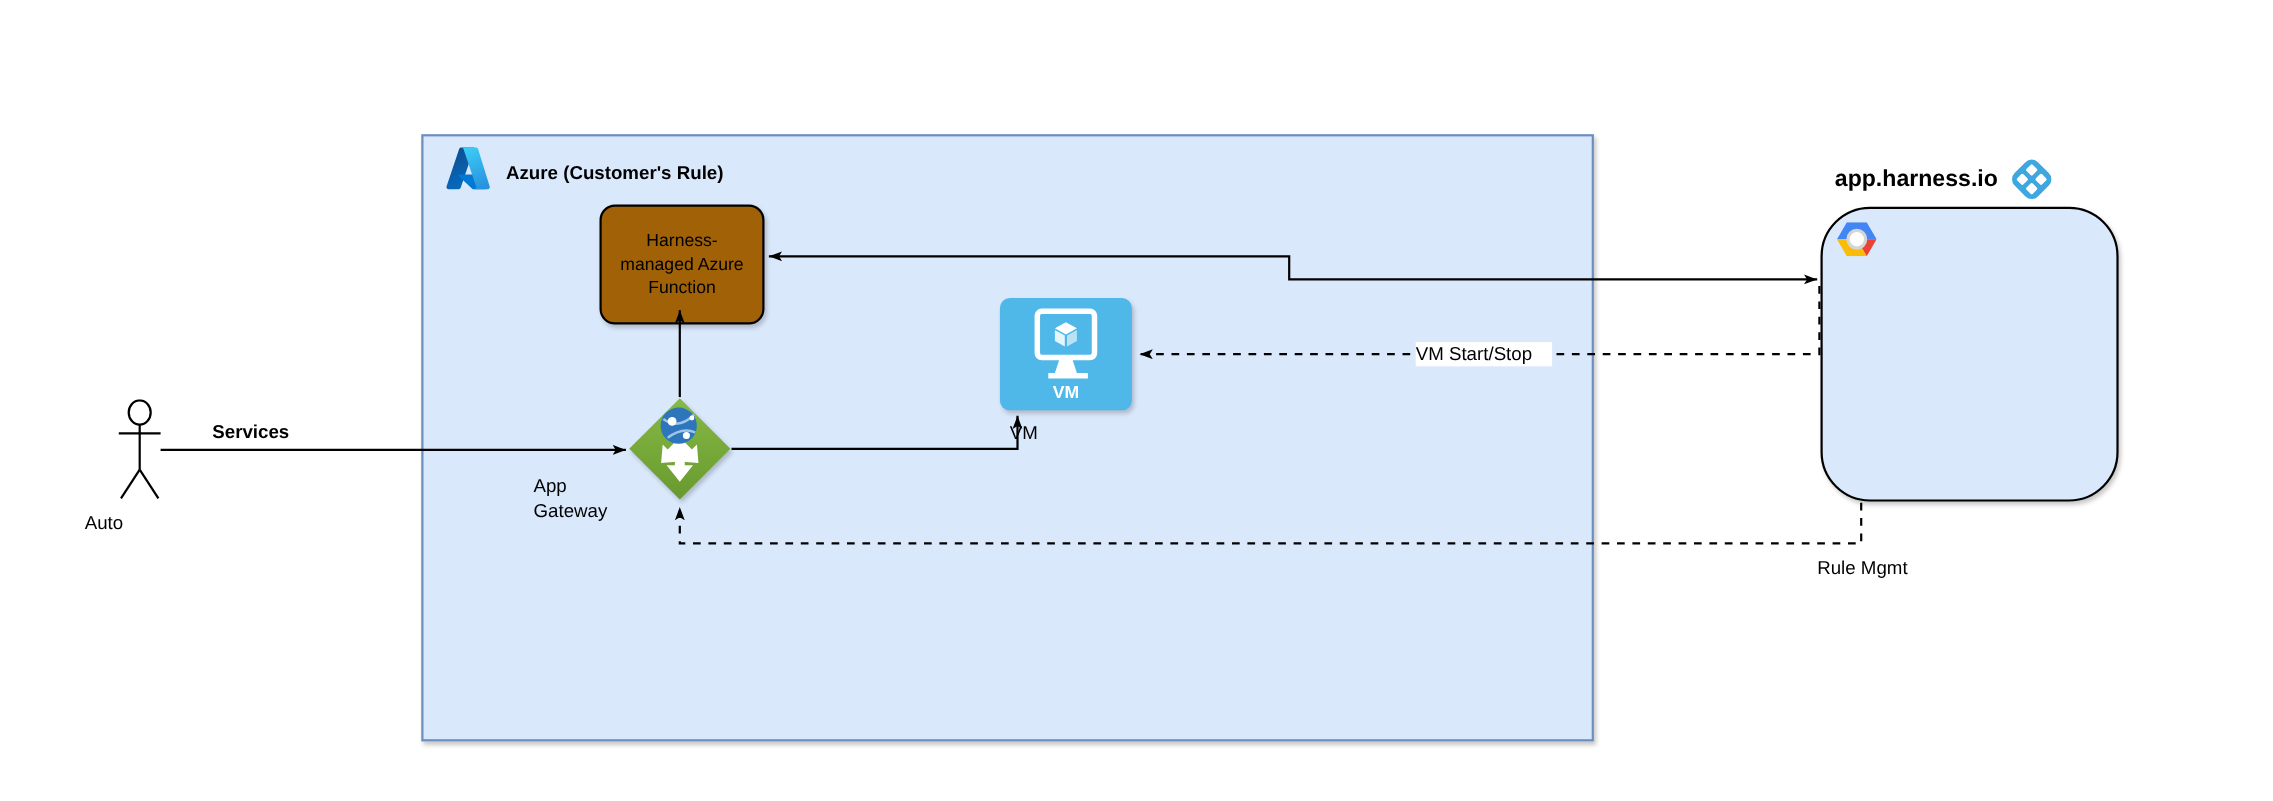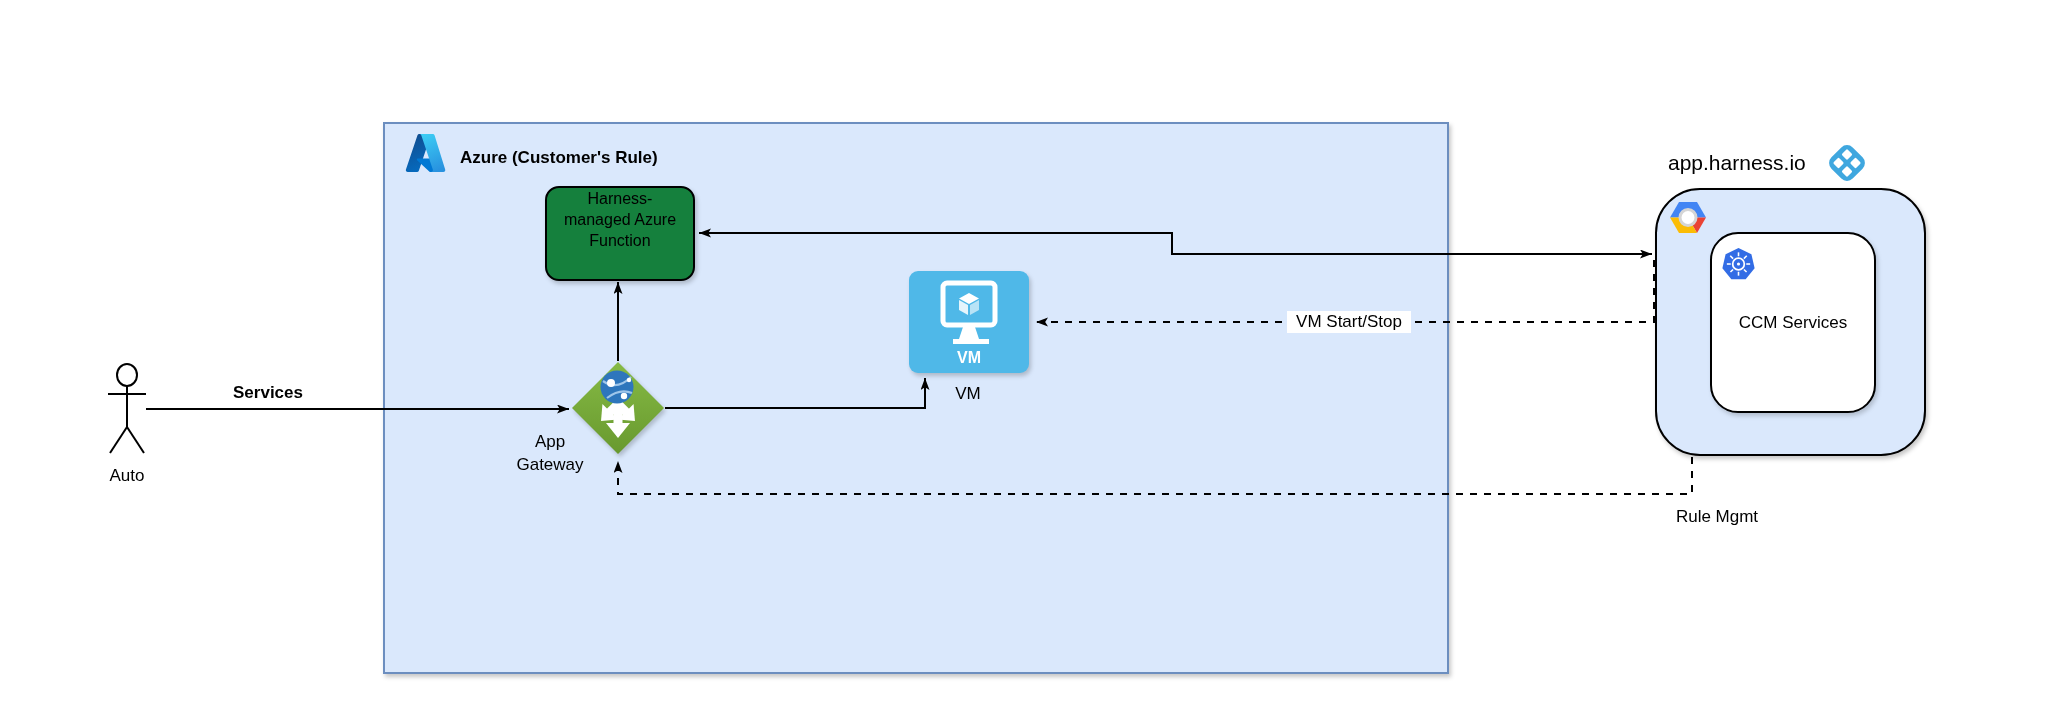--- a/index.html
+++ b/index.html
@@ -1,47 +1,47 @@
 <!DOCTYPE html>
 <html><head>
 <meta charset="utf-8">
 <style>
   * { margin:0; padding:0; box-sizing:border-box; }
   body { width:2066px; height:728px; background:#ffffff; font-family:"Liberation Sans", sans-serif; }
   #canvas { position:relative; width:2066px; height:728px; background:#ffffff; overflow:hidden; }
 
   .abs { position:absolute; }
-  .label { position:absolute; color:#000; font-size:17px; line-height:22px; text-align:center; white-space:pre-line; }
+  .label { position:absolute; color:#000; font-size:17px; line-height:22px; text-align:left; white-space:pre-line; }
 
   #title { left:151px; top:57px; width:300px; font-size:21px; line-height:21px; font-weight:bold; text-align:center; white-space:pre-line; }
 
   
   #azure-box { left:383px; top:122px; width:1066px; height:552px; background:#dae8fc; border:2px solid #6c8ebf; filter:drop-shadow(2px 3px 2px rgba(0,0,0,0.22)); }
   #azure-logo { left:404px; top:131px; width:44px; height:44px; }
   #azure-label { left:460px; top:148px; font-size:17px; font-weight:bold; white-space:nowrap; position:absolute; }
 
   
-  #function-box { left:545px; top:186px; width:150px; height:95px; background:#15803d; border:2px solid #000; border-radius:14px; filter:drop-shadow(2px 3px 2px rgba(0,0,0,0.2)); display:flex; justify-content:center; }
+  #function-box { left:545px; top:186px; width:150px; height:109px; background:#a16207; border:2px solid #000; border-radius:14px; filter:drop-shadow(2px 3px 2px rgba(0,0,0,0.2)); display:flex; align-items:center; justify-content:center; }
   #function-label { font-size:16px; line-height:21px; text-align:center; white-space:pre-line; }
 
   
   #vm-box { left:909px; top:271px; width:120px; height:102px; background:#4FB8E8; border-radius:9px; filter:drop-shadow(2px 3px 2px rgba(0,0,0,0.2)); }
   #vm-badge { position:absolute; left:0; right:0; bottom:6px; text-align:center; color:#ffffff; font-size:16px; font-weight:600; }
   #vm-label { left:918px; top:383px; width:100px; }
 
   
   #gateway-icon { left:570px; top:360px; width:96px; height:96px; filter:drop-shadow(2px 3px 2px rgba(0,0,0,0.2)); }
   #gateway-label { left:485px; top:430px; width:130px; line-height:23px; }
 
   
   #actor-icon { left:97px; top:363px; width:60px; height:95px; }
   #actor-label { left:77px; top:465px; width:100px; }
 
   
-  #harness-title { left:1668px; top:151px; font-size:21px; font-weight:normal; white-space:nowrap; position:absolute; }
+  #harness-title { left:1668px; top:151px; font-size:21px; font-weight:bold; white-space:nowrap; position:absolute; }
   #harness-logo { left:1823px; top:139px; width:48px; height:48px; }
   #harness-box { left:1655px; top:188px; width:271px; height:268px; background:#dae8fc; border:2px solid #000; border-radius:45px; filter:drop-shadow(2px 3px 2px rgba(0,0,0,0.22)); }
   #gcp-logo { left:1670px; top:202px; width:36px; height:31px; }
   #ccm-box { left:1710px; top:232px; width:166px; height:181px; background:#ffffff; border:2px solid #000; border-radius:28px; filter:drop-shadow(2px 3px 2px rgba(0,0,0,0.18)); display:flex; align-items:center; justify-content:center; }
   #k8s-icon { position:absolute; left:10px; top:14px; width:33px; height:33px; }
   #ccm-label { font-size:17px; }
 
   
   #connectors { position:absolute; left:0; top:0; width:2066px; height:728px; pointer-events:none; }
 
@@ -86,38 +86,20 @@
     <div style="position:relative; width:100%; height:100%;">
       
     </div>
   </div>
   <svg id="gcp-logo" class="abs" viewBox="0 0 36 31">
     <polygon points="18,15.5 0,15.5 9,0 27,0 36,15.5" fill="#4285F4"></polygon>
     <polygon points="18,15.5 36,15.5 27,31" fill="#EA4335"></polygon>
     <polygon points="18,15.5 27,31 9,31 0,15.5" fill="#FBBC05"></polygon>
     <circle cx="18" cy="15.5" r="8" fill="#ffffff" stroke="#d5d5d5" stroke-width="3"></circle>
   </svg>
-  <div id="ccm-box" class="abs">
-    <svg id="k8s-icon" viewBox="0 0 34 34">
-      <polygon points="17,0 30.3,6.4 33.6,20.8 24.4,32.3 9.6,32.3 0.4,20.8 3.7,6.4" fill="#326CE5"></polygon>
-      <circle cx="17" cy="16.5" r="6" fill="none" stroke="#fff" stroke-width="1.8"></circle>
-      <g stroke="#fff" stroke-width="1.6">
-        <line x1="17" y1="8.5" x2="17" y2="4.5"></line>
-          <line x1="17" y1="24.5" x2="17" y2="28.5"></line>
-        <line x1="9" y1="16.5" x2="5" y2="16.5"></line>
-          <line x1="25" y1="16.5" x2="29" y2="16.5"></line>
-        <line x1="11.4" y1="10.9" x2="8.5" y2="8"></line>
-          <line x1="22.6" y1="10.9" x2="25.5" y2="8"></line>
-        <line x1="11.4" y1="22.1" x2="8.7" y2="24.8"></line>
-          <line x1="22.6" y1="22.1" x2="25.3" y2="24.8"></line>
-      </g>
-      <circle cx="17" cy="16.5" r="1.6" fill="#fff"></circle>
-    </svg>
-    <div id="ccm-label">CCM Services</div>
-  </div>
 
   <div id="function-box" class="abs">
     <div id="function-label">Harness-
 managed Azure
 Function</div>
   </div>
 
   <div id="vm-box" class="abs">
     <svg viewBox="0 0 120 102" style="position:absolute;left:0;top:0;width:120px;height:102px;">
       <rect x="34" y="12" width="52" height="42" rx="4" fill="none" stroke="#fff" stroke-width="5"></rect>

